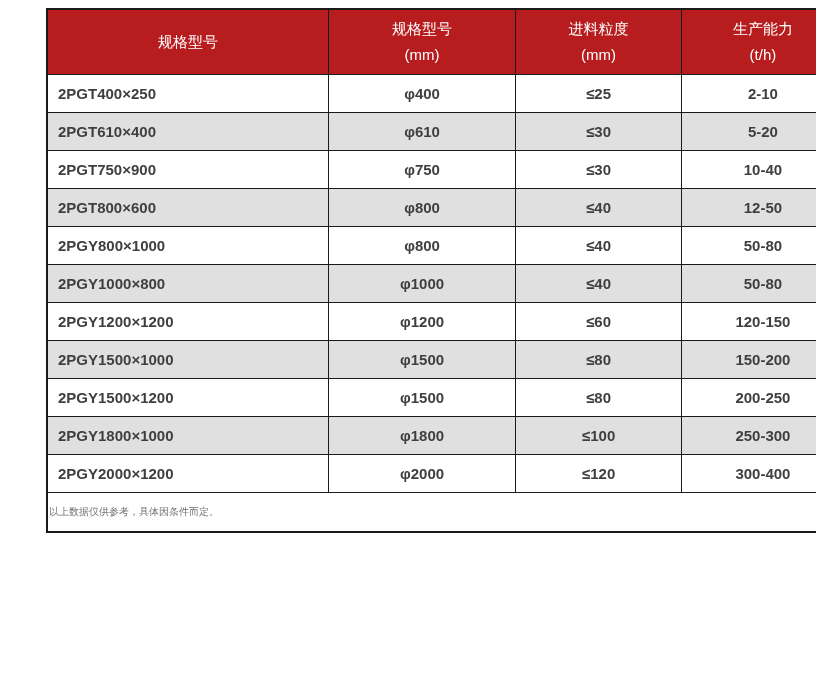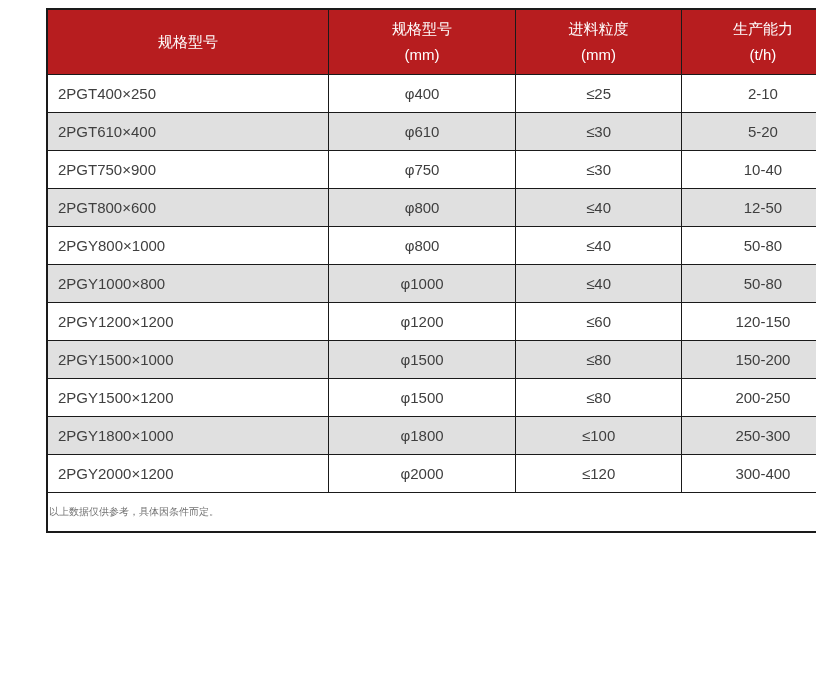--- a/index.html
+++ b/index.html
@@ -42,20 +42,21 @@
   }
   
   tbody td {
     height: 37px;
     font-size: 15px;
     color: #3f3f3f;
     text-align: center;
     vertical-align: middle;
     background: #ffffff;
     padding: 0;
+    font-weight: bold;
   }
   tbody td.model {
     text-align: left;
     padding-left: 10px;
   }
   tbody tr:nth-child(even) td {
     background: #e0e0e0;
   }
   
   tfoot td {

